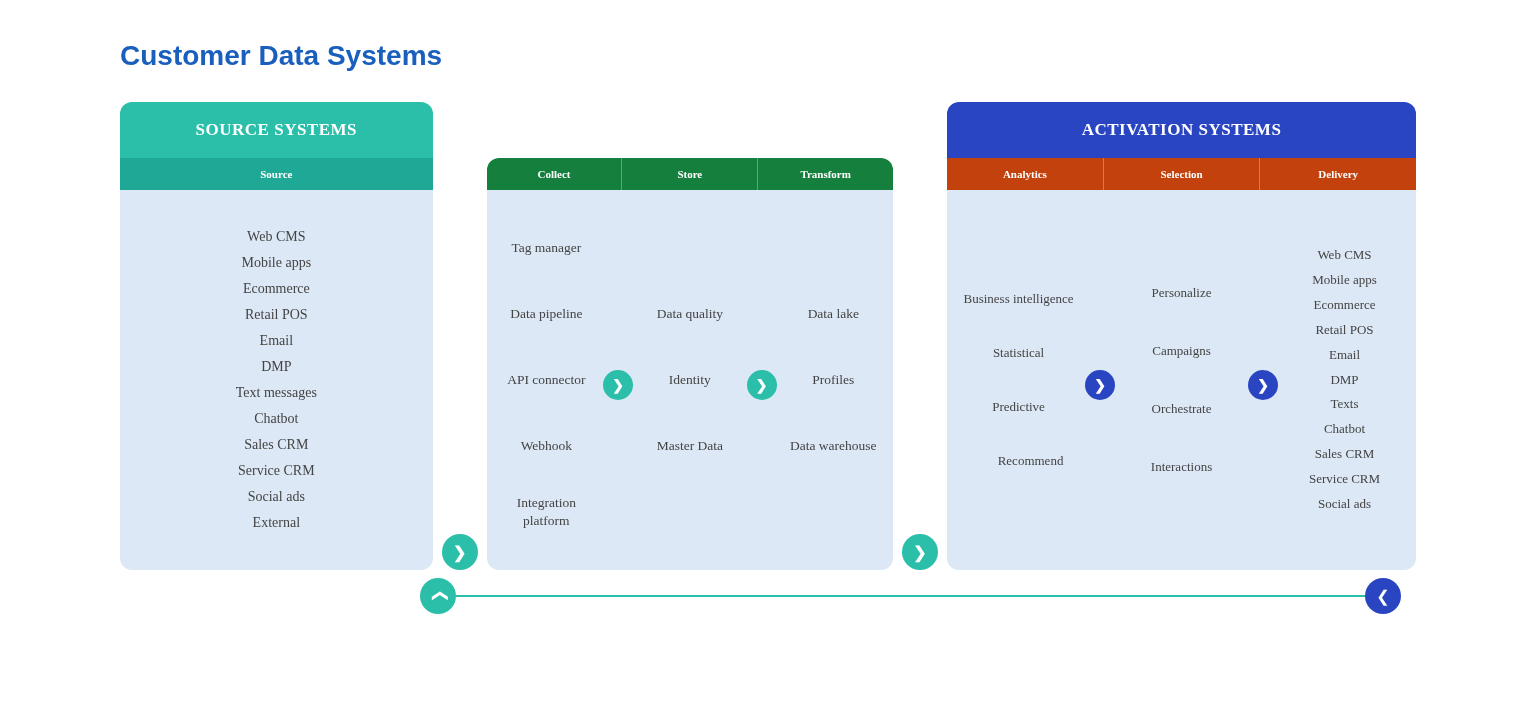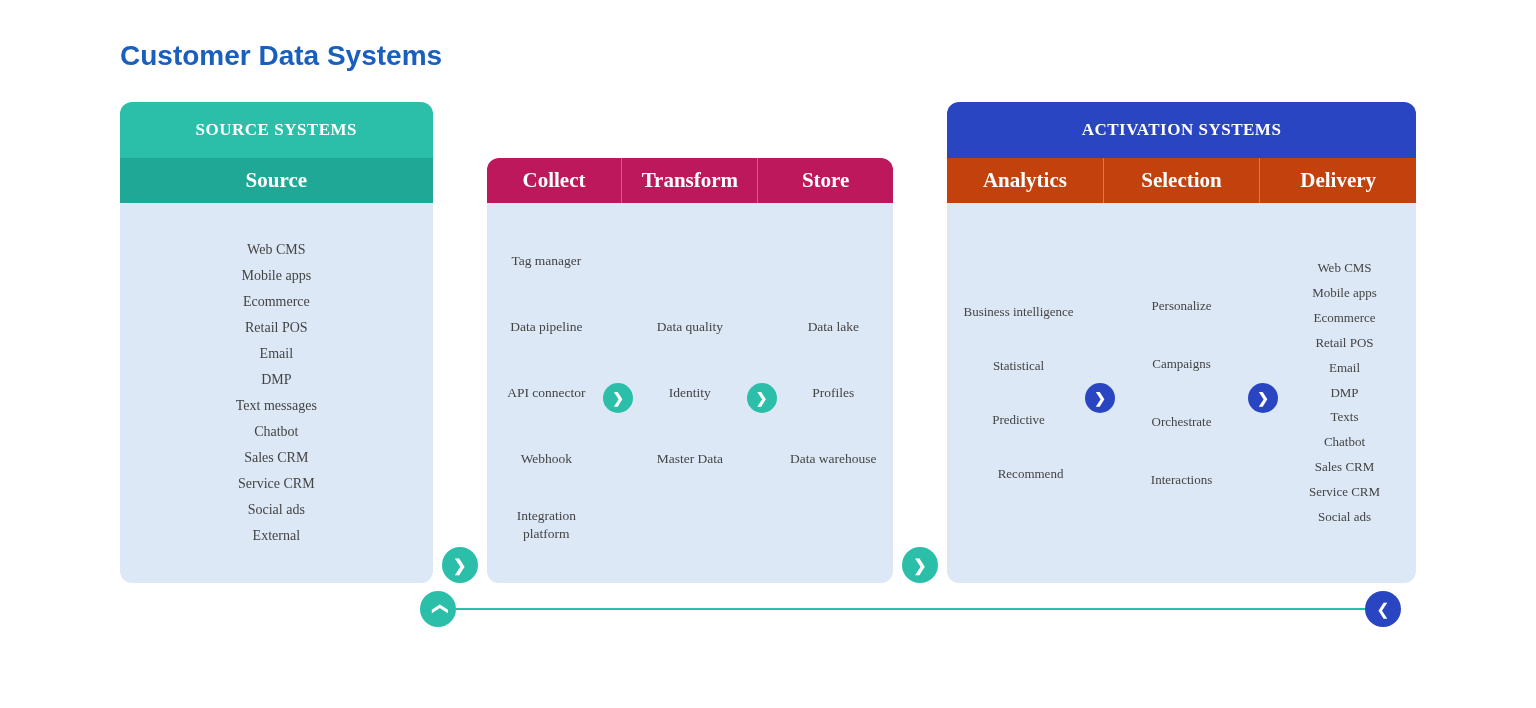--- a/index.html
+++ b/index.html
@@ -40,21 +40,21 @@
       text-align: center;
       color: #fff;
       font-weight: 800;
       font-size: 17px;
       letter-spacing: 0.5px;
     }
     .panel-subheader {
       display: flex;
       color: #fff;
       font-weight: 600;
-      font-size: 21px;
+      font-size: 11px;
       text-align: center;
     }
     .panel-subheader .sub-col {
       flex: 1;
       padding: 10px 6px;
       border-right: 1px solid rgba(255,255,255,0.3);
     }
     .panel-subheader .sub-col:last-child {
       border-right: none;
     }
@@ -90,21 +90,21 @@
       color: #444;
       font-size: 14px;
       text-align: center;
     }
 
     
     .assembly-panel .panel-header {
       background: #1a8abf;
     }
     .assembly-panel .panel-subheader {
-      background: #be185d;
+      background: #15803d;
     }
     .assembly-panel .panel-body {
       background: #dce8f5;
     }
 
     
     .activation-panel .panel-header {
       background: #2a45c2;
     }
     .activation-panel .panel-subheader {
@@ -277,22 +277,22 @@
       </div>
     </div>
 
     <div class="arrow-connector">
       <div class="arrow-btn teal">❯</div>
     </div>
 
     <div class="panel assembly-panel" style="flex:1.3;">
       <div class="panel-subheader">
         <div class="sub-col">Collect</div>
+        <div class="sub-col">Store</div>
         <div class="sub-col">Transform</div>
-        <div class="sub-col">Store</div>
       </div>
       <div class="panel-body">
         <div class="panel-body-row">
 
           <div class="asm-col-wrap">
             <div class="item">Tag manager</div>
             <div class="item">Data pipeline</div>
             <div class="item">API connector</div>
             <div class="item">Webhook</div>
             <div class="item">Integration platform</div>

